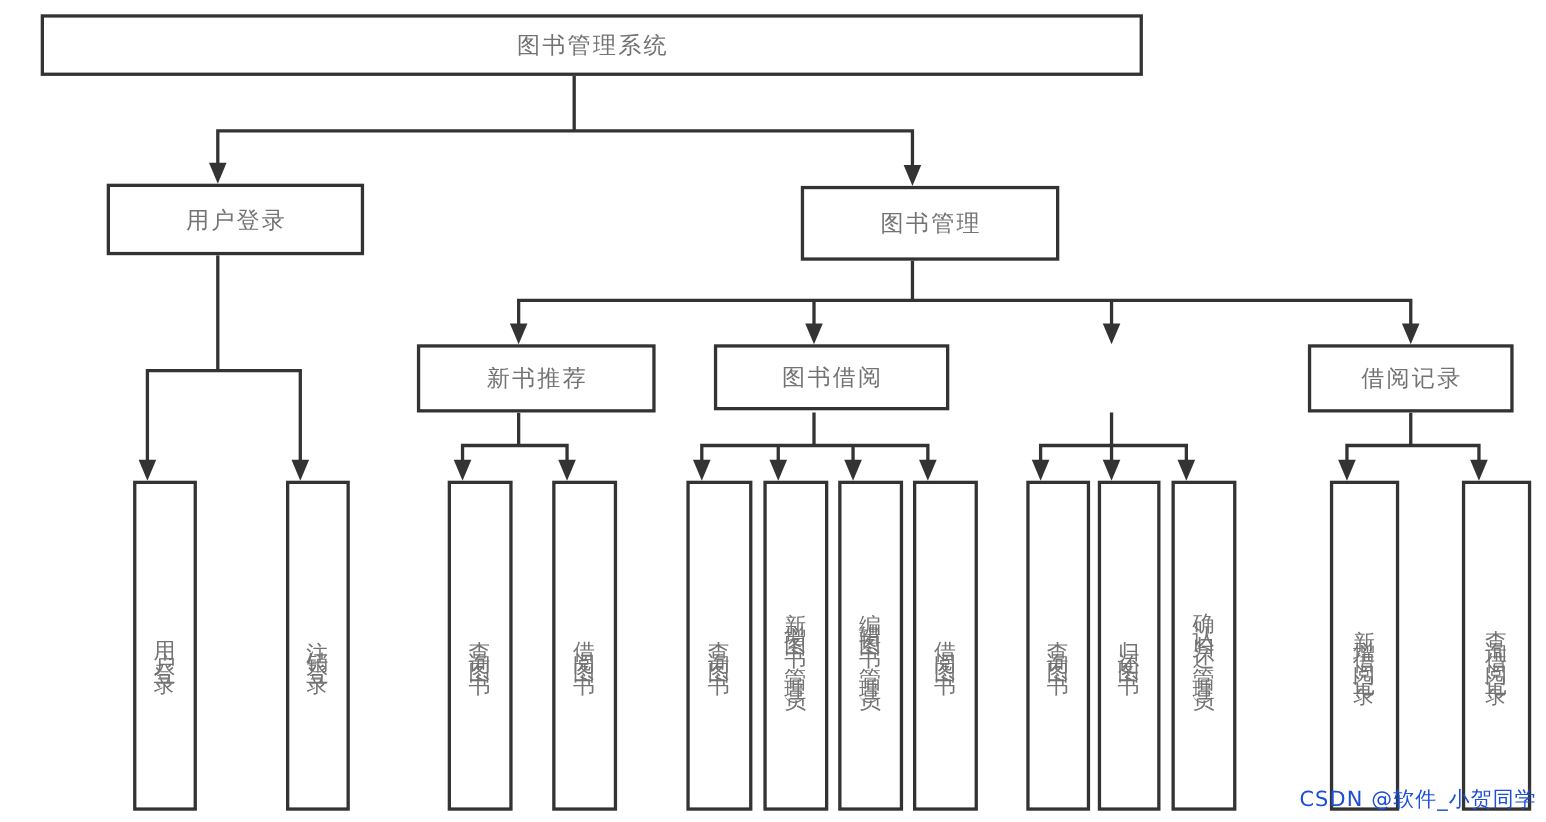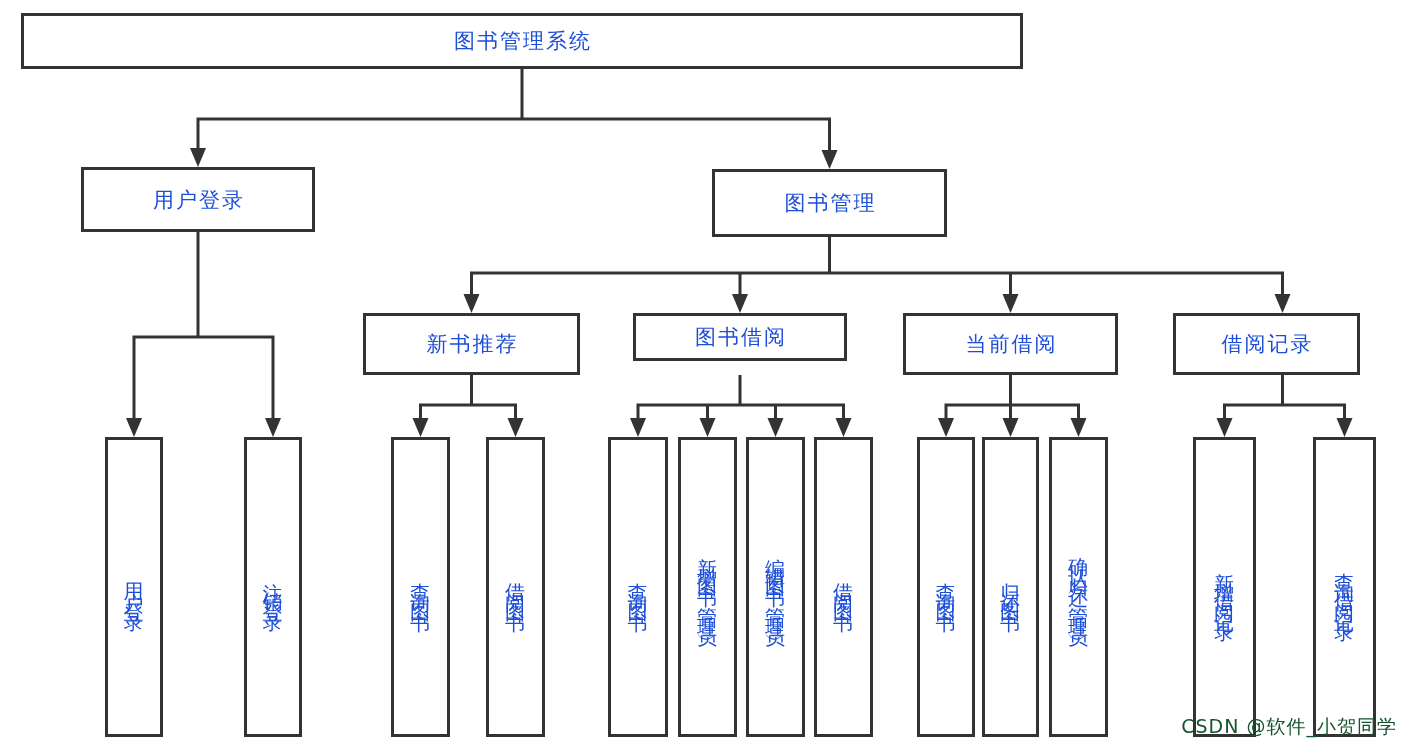--- a/index.html
+++ b/index.html
@@ -17,41 +17,42 @@
     width: 1405px; height: 747px;
   }
   .node {
     position: absolute;
     box-sizing: border-box;
     border: 3px solid #333333;
     background: #ffffff;
     display: flex;
     align-items: center;
     justify-content: center;
-    color: #1d4ed8;
+    color: #737373;
+    margin-left: 16px;
   }
   .node.h .lbl {
     font-size: 21px;
     letter-spacing: 2px;
     white-space: nowrap;
     text-indent: 2px;
   }
   .node.leaf .lbl {
     writing-mode: vertical-rl;
     font-size: 20px;
     letter-spacing: 10px;
     line-height: 1;
     white-space: nowrap;
   }
   .watermark {
     position: absolute;
     right: 8px;
     bottom: 7px;
     font-size: 19px;
-    color: #14532d;
+    color: #1d4ed8;
     letter-spacing: 1px;
     white-space: nowrap;
   }
 </style>
 </head>
 <body>
 
 <div class="canvas">
 
   <svg class="wires" viewBox="0 0 1405 747" fill="none">
@@ -104,25 +105,22 @@
   <div class="node h" style="left:81px; top:167px; width:234px; height:65px;">
     <span class="lbl">用户登录</span>
   </div>
   <div class="node h" style="left:712px; top:169px; width:235px; height:68px;">
     <span class="lbl">图书管理</span>
   </div>
 
   <div class="node h" style="left:363px; top:313px; width:217px; height:62px;">
     <span class="lbl">新书推荐</span>
   </div>
-  <div class="node h" style="left:633px; top:313px; width:214px; height:48px;">
+  <div class="node h" style="left:633px; top:313px; width:214px; height:60px;">
     <span class="lbl">图书借阅</span>
-  </div>
-  <div class="node h" style="left:903px; top:313px; width:215px; height:62px;">
-    <span class="lbl">当前借阅</span>
   </div>
   <div class="node h" style="left:1173px; top:313px; width:187px; height:62px;">
     <span class="lbl">借阅记录</span>
   </div>
 
   <div class="node leaf" style="left:105px; top:437px; width:58px; height:300px;">
     <span class="lbl">用户登录</span>
   </div>
   <div class="node leaf" style="left:244px; top:437px; width:58px; height:300px;">
     <span class="lbl">注销登录</span>

